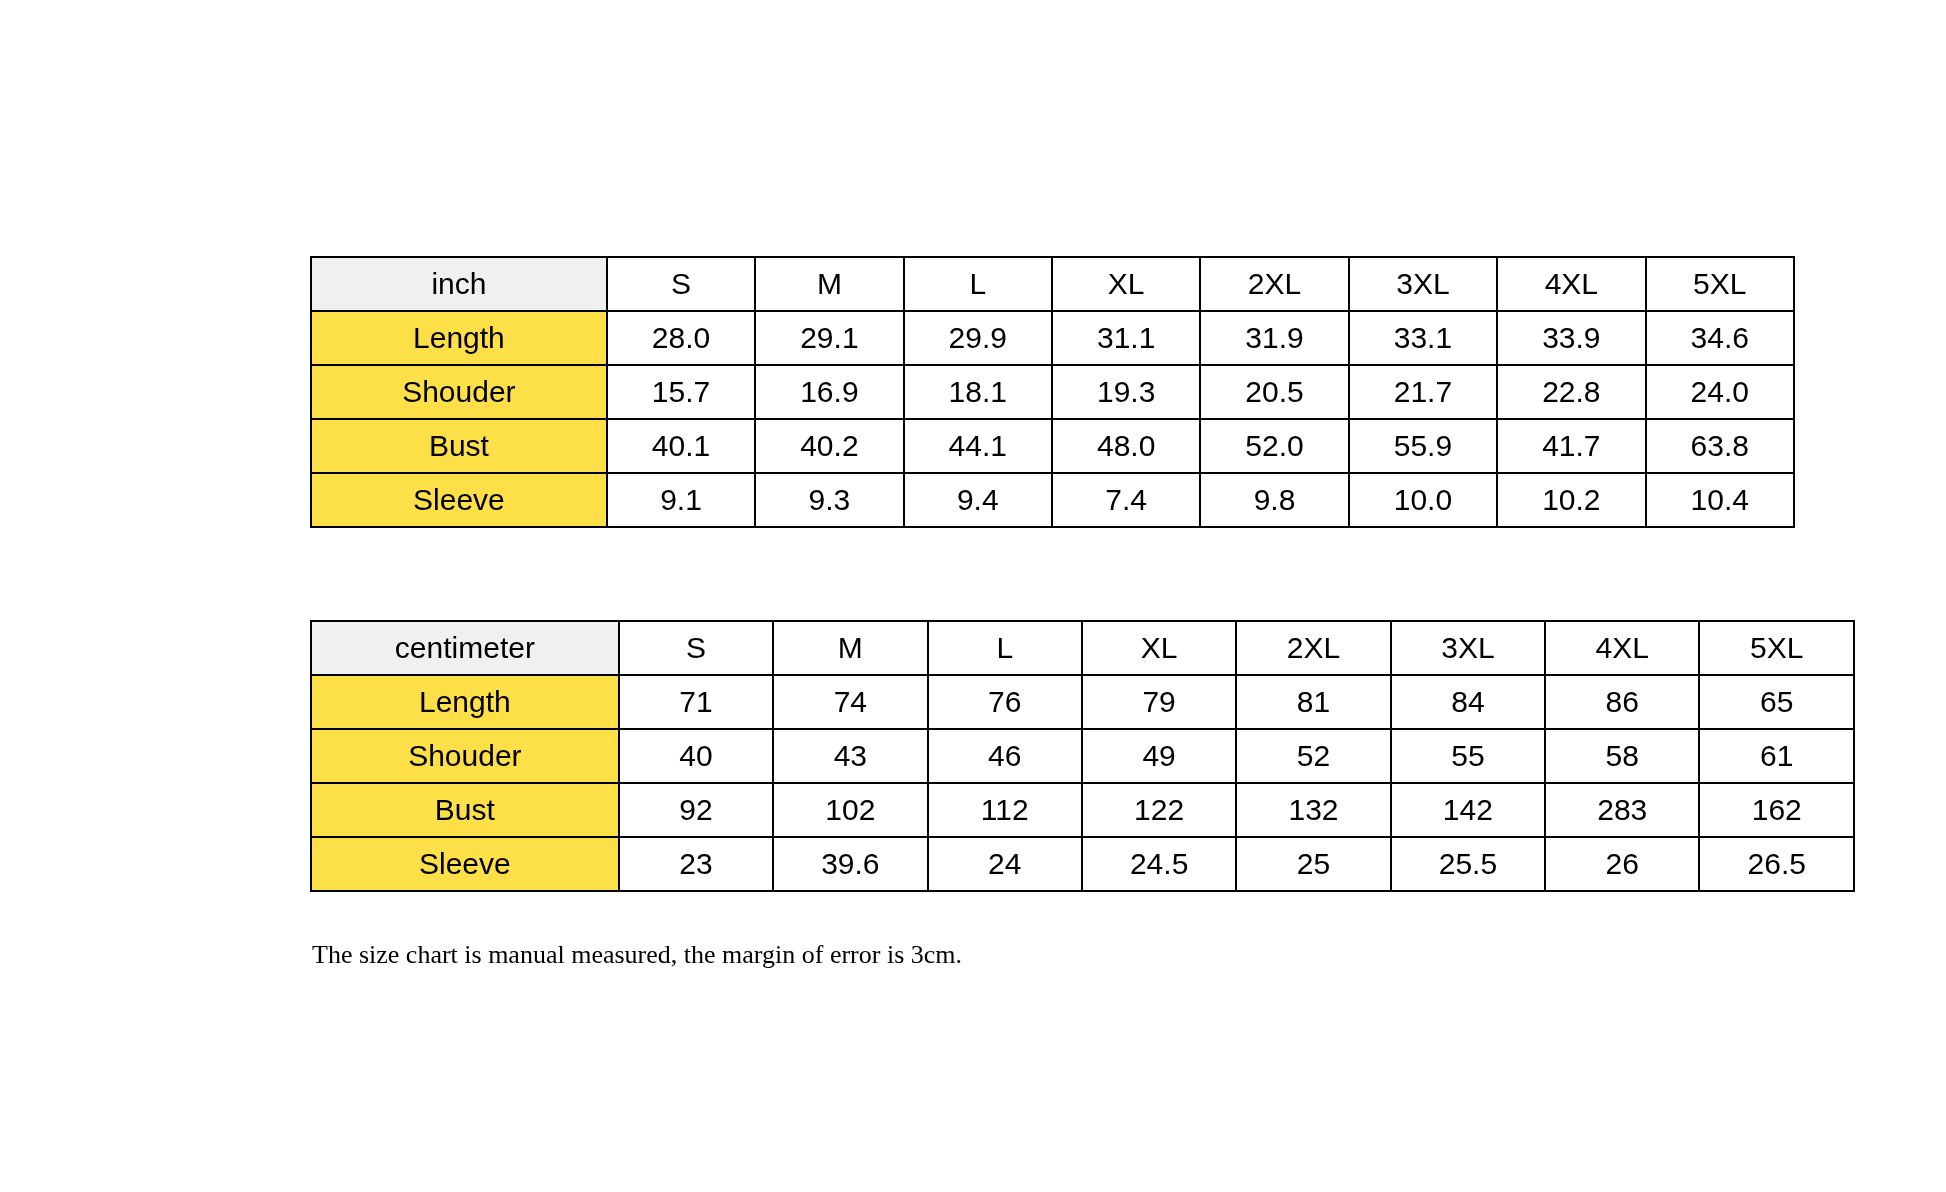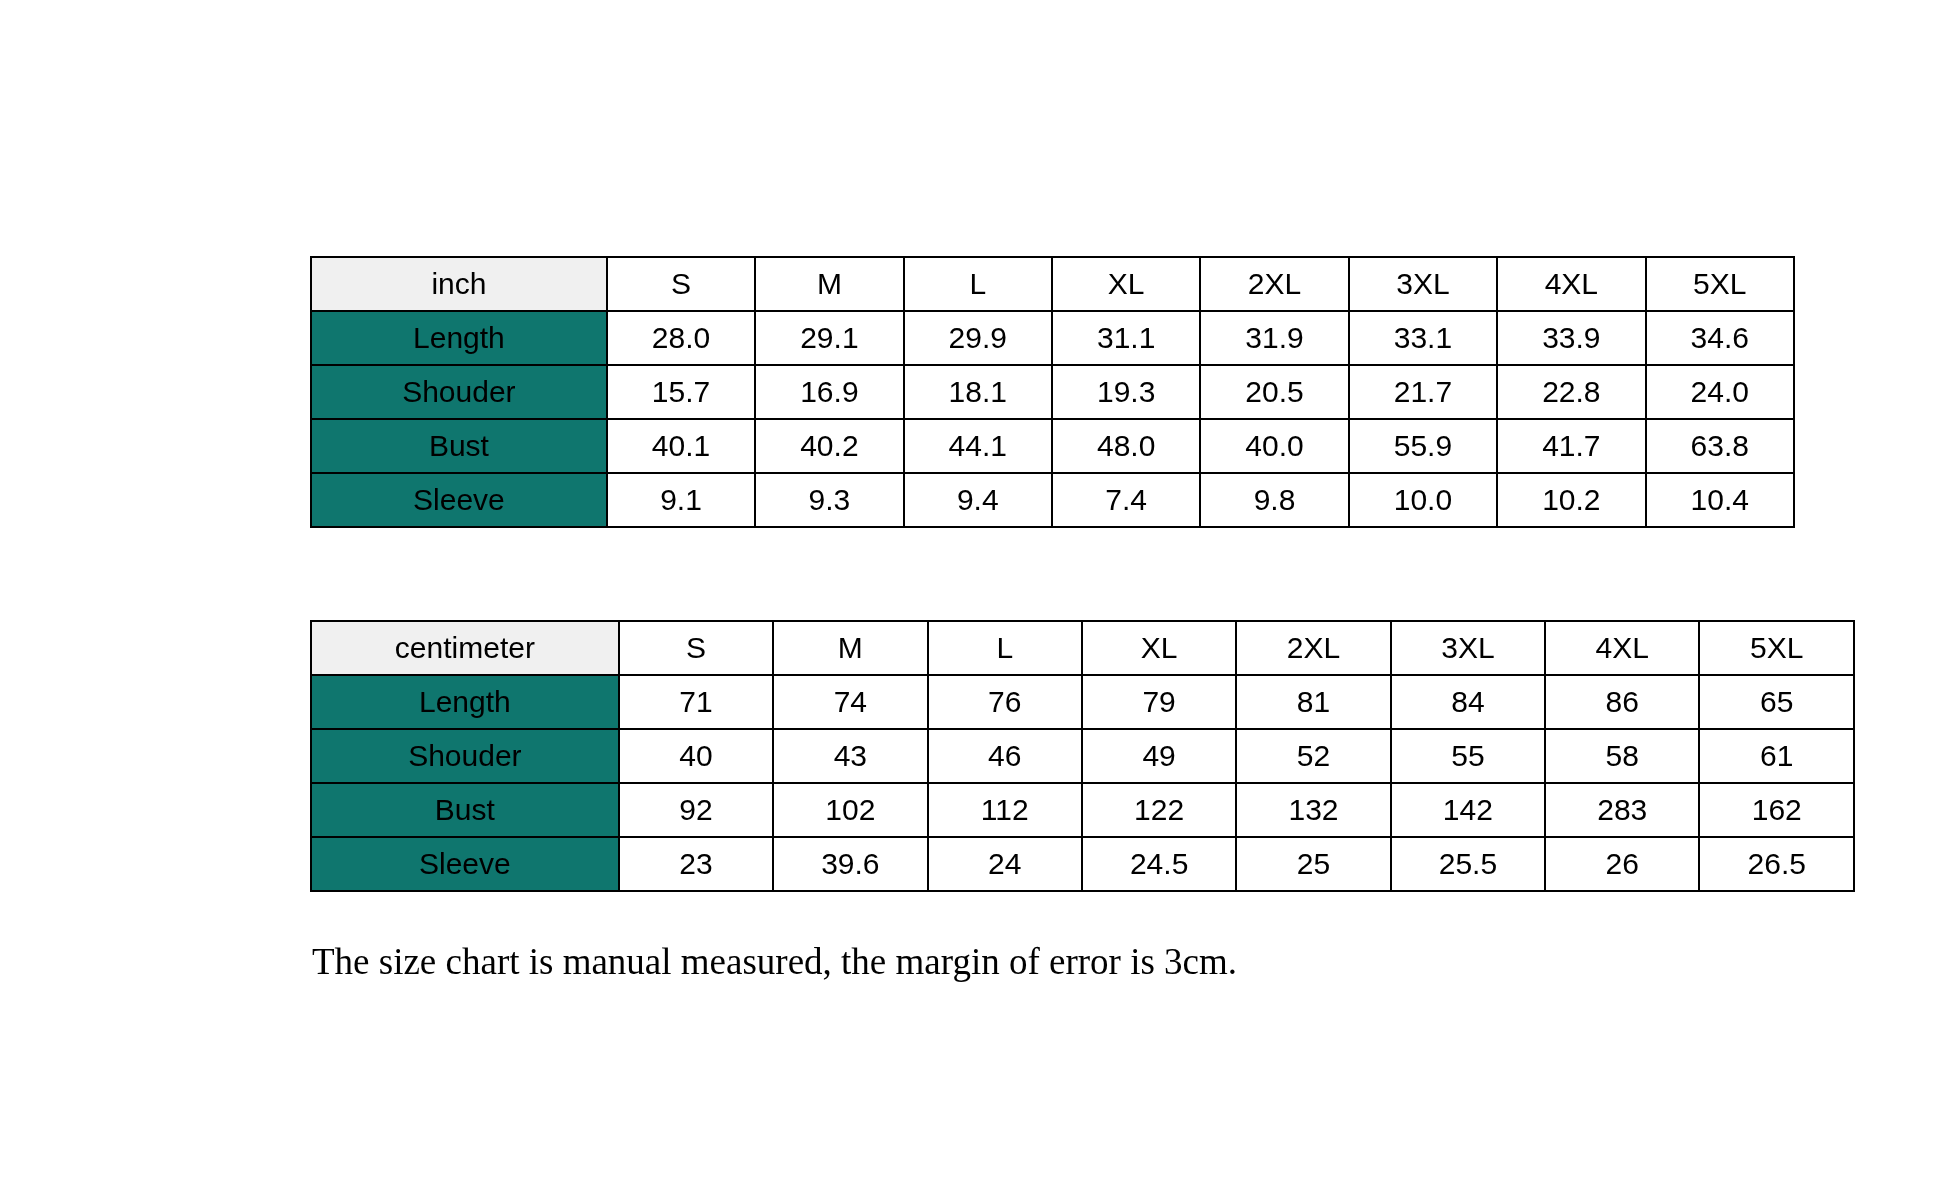--- a/index.html
+++ b/index.html
@@ -45,33 +45,33 @@
     text-align: center;
     vertical-align: middle;
     height: 52px;
     padding: 0 4px;
     font-family: "Liberation Sans", sans-serif;
     white-space: nowrap;
   }
   .size-table col.label-col { width: 295px; }
   .size-table col.data-col { width: 148px; }
   .row-label {
-    background: #0f766e;
+    background: #fde047;
   }
   .corner-label {
     background: #f0f0f0;
   }
   .head-cell {
     background: #ffffff;
   }
   .note {
     position: absolute;
     left: 312px;
     top: 940px;
-    font-size: 37px;
+    font-size: 26px;
     font-family: "Liberation Serif", serif;
     color: #000000;
     white-space: nowrap;
   }
 </style>
 </head>
 <body>
 
 <div class="page">
 
@@ -122,21 +122,21 @@
         <td>21.7</td>
         <td>22.8</td>
         <td>24.0</td>
       </tr>
       <tr>
         <td class="row-label">Bust</td>
         <td>40.1</td>
         <td>40.2</td>
         <td>44.1</td>
         <td>48.0</td>
-        <td>40.0</td>
+        <td>52.0</td>
         <td>55.9</td>
         <td>41.7</td>
         <td>63.8</td>
       </tr>
       <tr>
         <td class="row-label">Sleeve</td>
         <td>9.1</td>
         <td>9.3</td>
         <td>9.4</td>
         <td>7.4</td>

